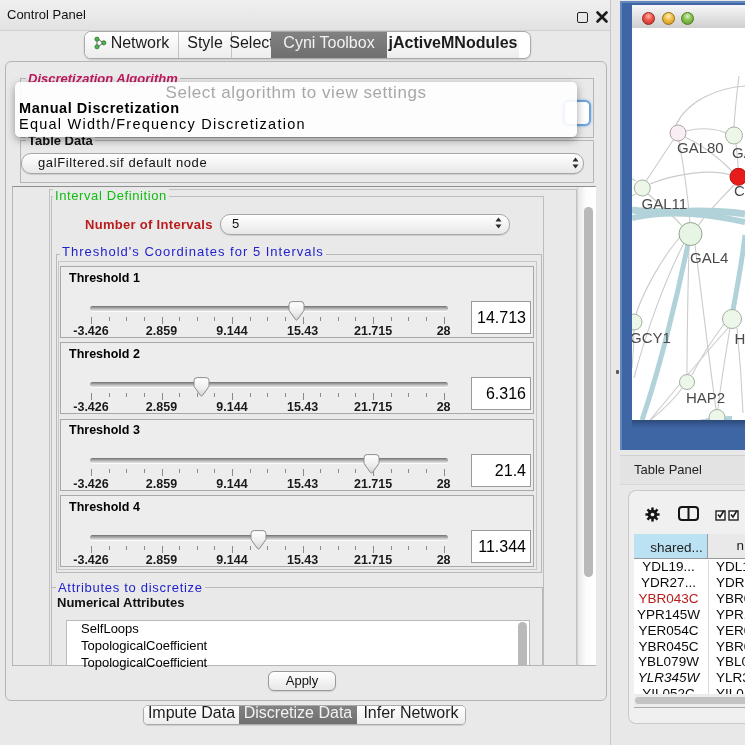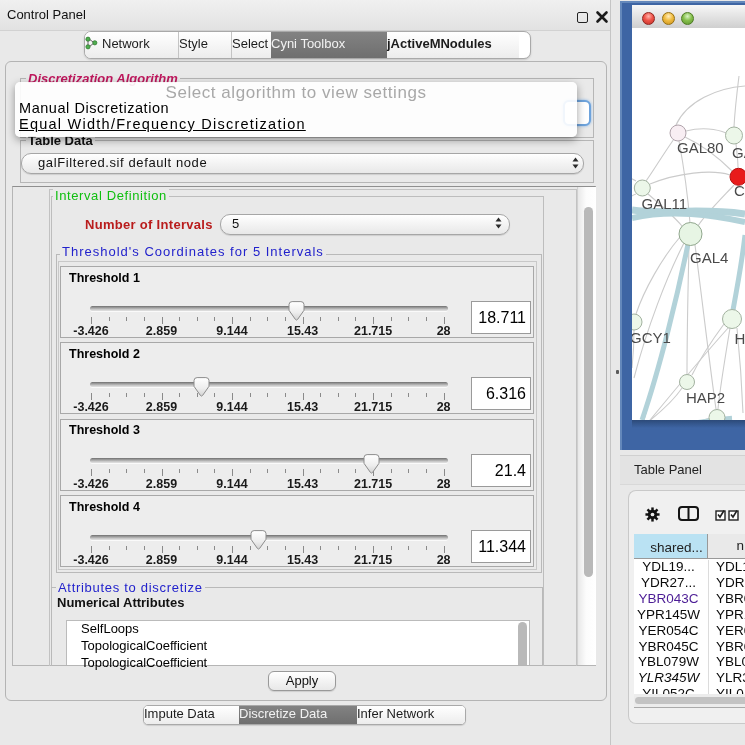--- a/index.html
+++ b/index.html
@@ -11,21 +11,21 @@
 .aqua{position:absolute;background:linear-gradient(#ffffff,#f2f2f2 55%,#e8e8e8);border:1px solid #a6a6a6;border-radius:4px;box-shadow:0 1px 1px rgba(0,0,0,0.12);}
 .b13{font-weight:bold;font-size:13px;line-height:13px;white-space:nowrap;}
 .t13{font-size:13px;line-height:13px;white-space:nowrap;}
 .tbox{position:absolute;left:60px;width:472px;height:70px;background:#ededed;border:1px solid #a8a8a8;}
 .tlab{position:absolute;left:8px;top:3.5px;font-weight:bold;font-size:12.5px;}
 .track{position:absolute;left:28.5px;top:38.5px;width:358px;height:5px;border-radius:2.5px;background:linear-gradient(#6f6f6f 0,#9e9e9e 35%,#c9c9c9 70%,#e4e4e4 100%);box-shadow:0 1px 0 rgba(255,255,255,0.7);}
 .ticks{position:absolute;left:29.5px;top:49.5px;width:355px;height:4px;background:repeating-linear-gradient(to right,#8a8a8a 0 1px,transparent 1px 17.63px);}
 .ticksM{position:absolute;left:29.5px;top:49.5px;width:355px;height:7px;background:repeating-linear-gradient(to right,#8a8a8a 0 1px,transparent 1px 70.52px);}
 .slab{position:absolute;top:57px;transform:translateX(-50%);font-size:12.5px;font-weight:bold;color:#1a1a1a;white-space:nowrap;}
 .vbox{position:absolute;left:410px;top:34px;width:54px;height:31px;background:#fff;border:1px solid #9a9a9a;font-size:16px;line-height:31px;text-align:right;padding-right:4px;}
-.seg{height:100%;display:flex;align-items:center;padding-bottom:4px;box-sizing:border-box;font-size:13px;color:#1c1c1c;background:linear-gradient(#ffffff,#f4f4f4 60%,#ececec);}
+.seg{height:100%;display:flex;align-items:center;justify-content:center;padding-bottom:4px;box-sizing:border-box;font-size:16px;color:#1c1c1c;background:linear-gradient(#ffffff,#f4f4f4 60%,#ececec);}
 .seg.dark{background:linear-gradient(#828282,#6f6f6f);color:#f2f2f2;}
 .sep{border-left:1px solid #c4c4c4;}
 .thumb{position:absolute;}
 </style>
 </head>
 <body>
 <div id="page">
 
 <div class="abs" style="left:0;top:0;width:610px;height:745px;background:#e9e9e9;border-right:1px solid #c5c5c5;"></div>
 
@@ -102,21 +102,21 @@
   <svg class="thumb" style="left:226.5px;top:34px;" width="17" height="20" viewBox="0 0 17 20">
     <path d="M1 3.6 A3.1 3.1 0 0 1 4.1 0.6 H12.9 A3.1 3.1 0 0 1 16 3.6 V9.3 L9.7 18.3 A1.5 1.5 0 0 1 7.3 18.3 L1 9.3 Z" fill="url(#thg1)" stroke="#8c8c8c" stroke-width="1"></path>
     <defs>
           <linearGradient id="thg1" x1="0" y1="0" x2="0" y2="1">
             <stop offset="0" stop-color="#ffffff"></stop>
             <stop offset="0.6" stop-color="#ededed"></stop>
             <stop offset="1" stop-color="#d2d2d2"></stop>
           </linearGradient>
         </defs>
   </svg>
-  <div class="vbox">18.711</div>
+  <div class="vbox">14.713</div>
 </div>
 <div class="tbox" style="top:342px;">
   <div class="tlab">Threshold 2</div>
   <div class="track"></div>
   <div class="ticks"></div>
   <div class="ticksM"></div>
   <div class="slab" style="left:30.0px;">-3.426</div>
       <div class="slab" style="left:100.5px;">2.859</div>
       <div class="slab" style="left:171.0px;">9.144</div>
       <div class="slab" style="left:241.6px;">15.43</div>
@@ -194,22 +194,22 @@
 <div class="abs t13" style="left:268px;top:671px;width:68px;text-align:center;line-height:20px;color:#111;border-radius:9px;">Apply</div>
 
 <div class="abs" style="left:143px;top:705px;width:321px;height:18px;border:1px solid #a9a9a9;border-radius:5px;overflow:hidden;display:flex;box-shadow:0 1px 1px rgba(0,0,0,0.12);background:#fff;">
   <div class="seg" style="width:95px;">Impute Data</div>
   <div class="seg dark" style="width:118px;">Discretize Data</div>
   <div class="seg" style="width:108px;">Infer Network</div>
 </div>
 
 <div class="abs" style="left:15px;top:81.5px;width:562px;height:55px;background:rgba(255,255,255,0.9);border-radius:5px;box-shadow:0 3px 9px rgba(0,0,0,0.38);z-index:30;"></div>
 <div class="abs" style="z-index:31;left:15px;top:83px;width:562px;text-align:center;font-size:17px;letter-spacing:0.55px;color:#a8a8a8;">Select algorithm to view settings</div>
-<div class="abs" style="z-index:31;left:19px;top:100px;font-size:14.5px;letter-spacing:0.55px;font-weight:normal;color:#000;">Manual Discretization</div>
-<div class="abs" style="z-index:31;left:19px;top:115.5px;font-size:14.5px;letter-spacing:1.25px;color:#000;text-decoration:underline;">Equal Width/Frequency Discretization</div>
+<div class="abs" style="z-index:31;left:19px;top:100px;font-size:14.5px;letter-spacing:0.55px;font-weight:bold;color:#000;">Manual Discretization</div>
+<div class="abs" style="z-index:31;left:19px;top:115.5px;font-size:14.5px;letter-spacing:1.25px;color:#000;">Equal Width/Frequency Discretization</div>
 
 <div class="abs" style="left:611px;top:0;width:134px;height:745px;background:#e8e8e8;"></div>
 
 <div class="abs" style="left:620px;top:1px;width:125px;height:449px;background:#3e65a4;box-shadow:inset 2px 0 0 #6488bb, inset 0 2px 0 #6488bb;"></div>
 <div class="abs" style="left:632px;top:420px;width:113px;height:8px;background:linear-gradient(#2c4a79,#3e65a4);"></div>
 <div class="abs" style="left:632px;top:5px;width:113px;height:23px;background:linear-gradient(#f7f7f7,#cfcfcf);border-bottom:1px solid #9a9a9a;"></div>
 <div class="abs" style="left:642px;top:11.5px;width:11px;height:11px;border-radius:50%;background:radial-gradient(circle at 50% 30%,#ffb3ac 0%,#ef5348 45%,#c03028 100%);border:0.5px solid #8f241f;"></div>
 <div class="abs" style="left:661.5px;top:11.5px;width:11px;height:11px;border-radius:50%;background:radial-gradient(circle at 50% 30%,#ffeebe 0%,#f0bc40 45%,#c98f1d 100%);border:0.5px solid #96700f;"></div>
 <div class="abs" style="left:681px;top:11.5px;width:11px;height:11px;border-radius:50%;background:radial-gradient(circle at 50% 30%,#d9f3c4 0%,#86c04c 45%,#5f9430 100%);border:0.5px solid #4c7a22;"></div>
 <svg class="abs" style="left:632px;top:28px;background:#ffffff;" width="113" height="392" viewBox="0 0 113 392">
@@ -297,21 +297,21 @@
       <path d="M3 5.5 L5 8 L9 1.5" fill="none" stroke="#222" stroke-width="1.6"></path>
     </svg>
 <div class="abs" style="left:633.5px;top:534px;width:111.5px;height:173px;background:#ffffff;"></div>
 <div class="abs" style="left:633.5px;top:534px;width:74px;height:25px;background:#bae2f3;border-right:1px solid #999;border-bottom:1px solid #999;box-sizing:border-box;font-size:13.5px;text-align:center;line-height:27px;color:#222;text-indent:13px;">shared...</div>
 <div class="abs" style="left:707.5px;top:534px;width:37.5px;height:25px;background:#e9e9e9;border-bottom:1px solid #999;box-sizing:border-box;font-size:13.5px;line-height:24px;color:#222;padding-left:29px;overflow:hidden;">n.</div>
 <div class="abs" style="left:708px;top:560px;width:1px;height:134px;background:#dcdcdc;"></div>
 <div class="abs" style="font-size:13.5px;line-height:13.5px;left:631.5px;top:560.2px;width:74px;text-align:center;color:#0a0a0a;white-space:nowrap;">YDL19...</div>
 <div class="abs" style="font-size:13.5px;line-height:13.5px;left:716px;top:560.2px;color:#0a0a0a;white-space:nowrap;">YDL1</div>
 <div class="abs" style="font-size:13.5px;line-height:13.5px;left:631.5px;top:576.1px;width:74px;text-align:center;color:#0a0a0a;white-space:nowrap;">YDR27...</div>
 <div class="abs" style="font-size:13.5px;line-height:13.5px;left:716px;top:576.1px;color:#0a0a0a;white-space:nowrap;">YDR2</div>
-<div class="abs" style="font-size:13.5px;line-height:13.5px;left:631.5px;top:591.9px;width:74px;text-align:center;color:#4c1d95;white-space:nowrap;">YBR043C</div>
+<div class="abs" style="font-size:13.5px;line-height:13.5px;left:631.5px;top:591.9px;width:74px;text-align:center;color:#b91c1c;white-space:nowrap;">YBR043C</div>
 <div class="abs" style="font-size:13.5px;line-height:13.5px;left:716px;top:591.9px;color:#0a0a0a;white-space:nowrap;">YBR0</div>
 <div class="abs" style="font-size:13.5px;line-height:13.5px;left:631.5px;top:607.8px;width:74px;text-align:center;color:#0a0a0a;white-space:nowrap;">YPR145W</div>
 <div class="abs" style="font-size:13.5px;line-height:13.5px;left:716px;top:607.8px;color:#0a0a0a;white-space:nowrap;">YPR1</div>
 <div class="abs" style="font-size:13.5px;line-height:13.5px;left:631.5px;top:623.6px;width:74px;text-align:center;color:#0a0a0a;white-space:nowrap;">YER054C</div>
 <div class="abs" style="font-size:13.5px;line-height:13.5px;left:716px;top:623.6px;color:#0a0a0a;white-space:nowrap;">YER0</div>
 <div class="abs" style="font-size:13.5px;line-height:13.5px;left:631.5px;top:639.5px;width:74px;text-align:center;color:#0a0a0a;white-space:nowrap;">YBR045C</div>
 <div class="abs" style="font-size:13.5px;line-height:13.5px;left:716px;top:639.5px;color:#0a0a0a;white-space:nowrap;">YBR0</div>
 <div class="abs" style="font-size:13.5px;line-height:13.5px;left:631.5px;top:655.3px;width:74px;text-align:center;color:#0a0a0a;white-space:nowrap;">YBL079W</div>
 <div class="abs" style="font-size:13.5px;line-height:13.5px;left:716px;top:655.3px;color:#0a0a0a;white-space:nowrap;">YBL0</div>
 <div class="abs" style="font-size:13.5px;line-height:13.5px;left:631.5px;top:671.2px;width:74px;text-align:center;color:#0a0a0a;white-space:nowrap;font-style:italic;">YLR345W</div>

